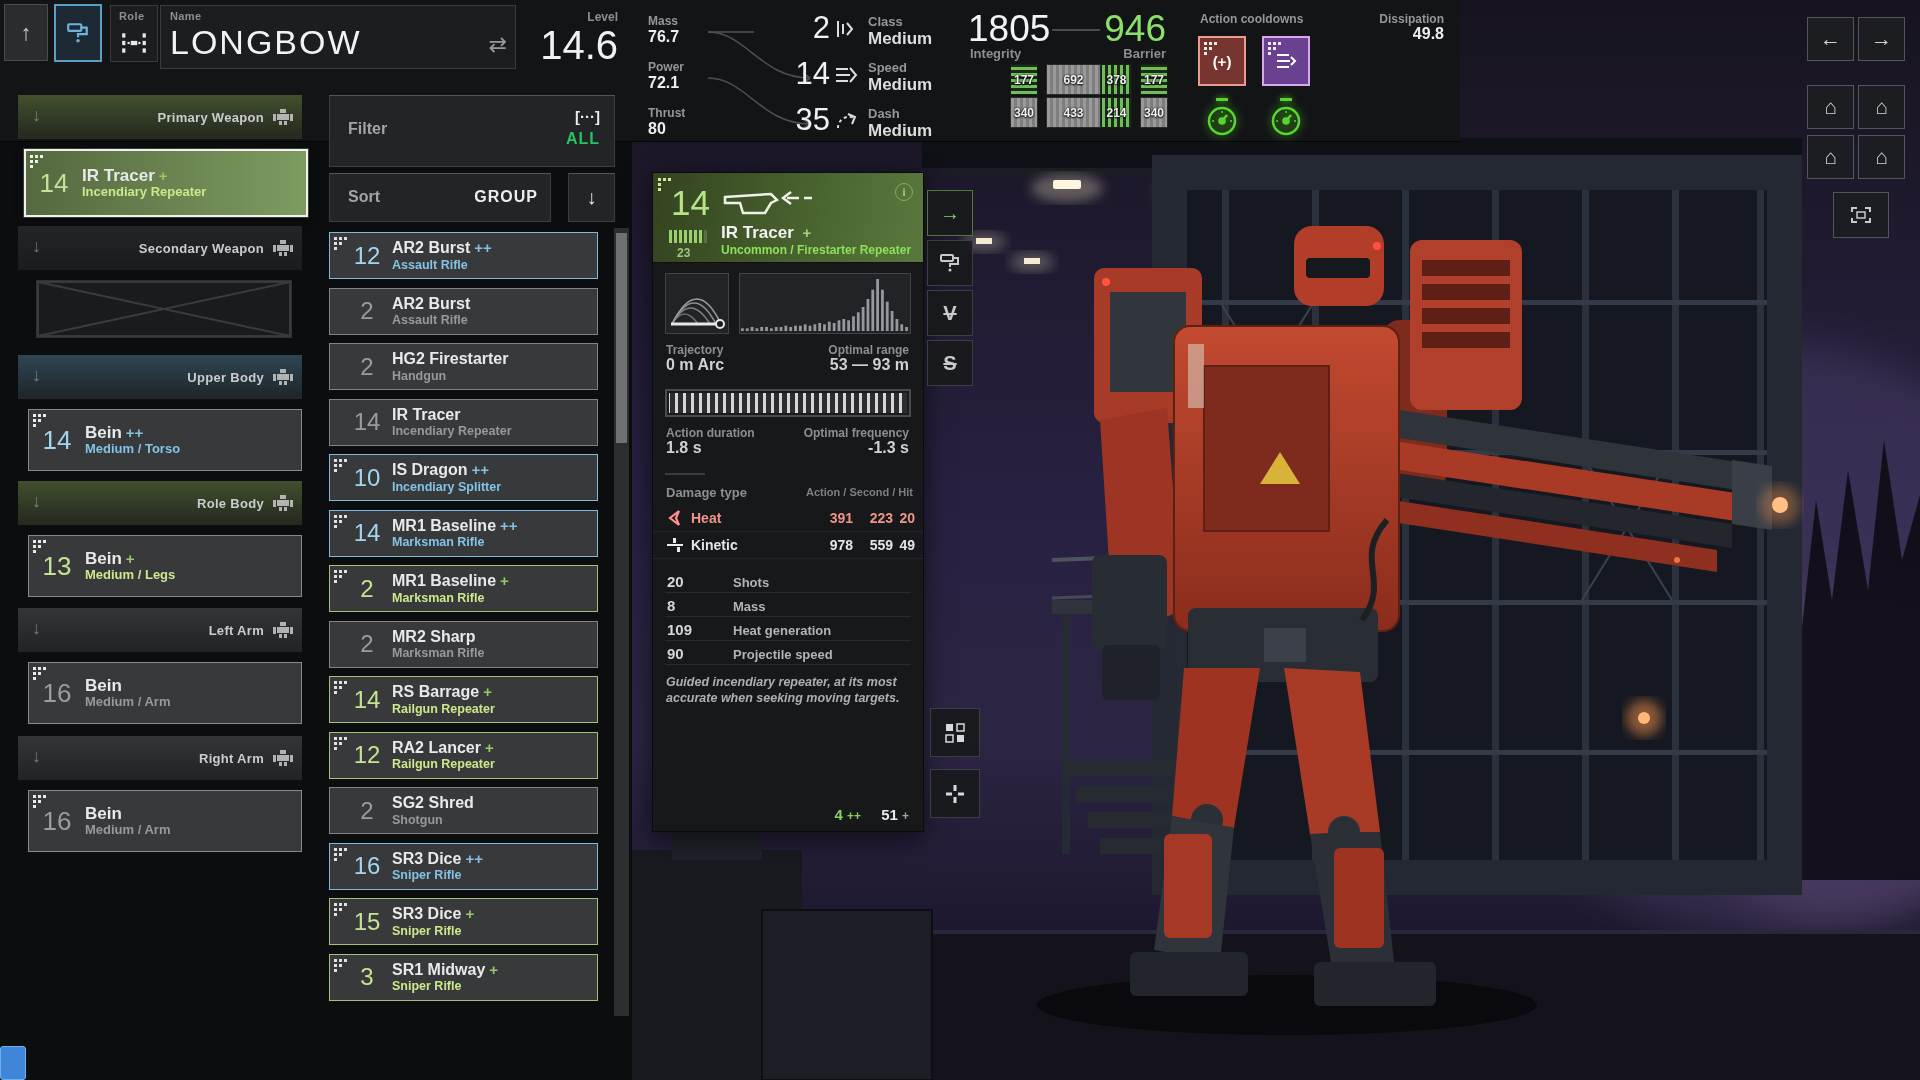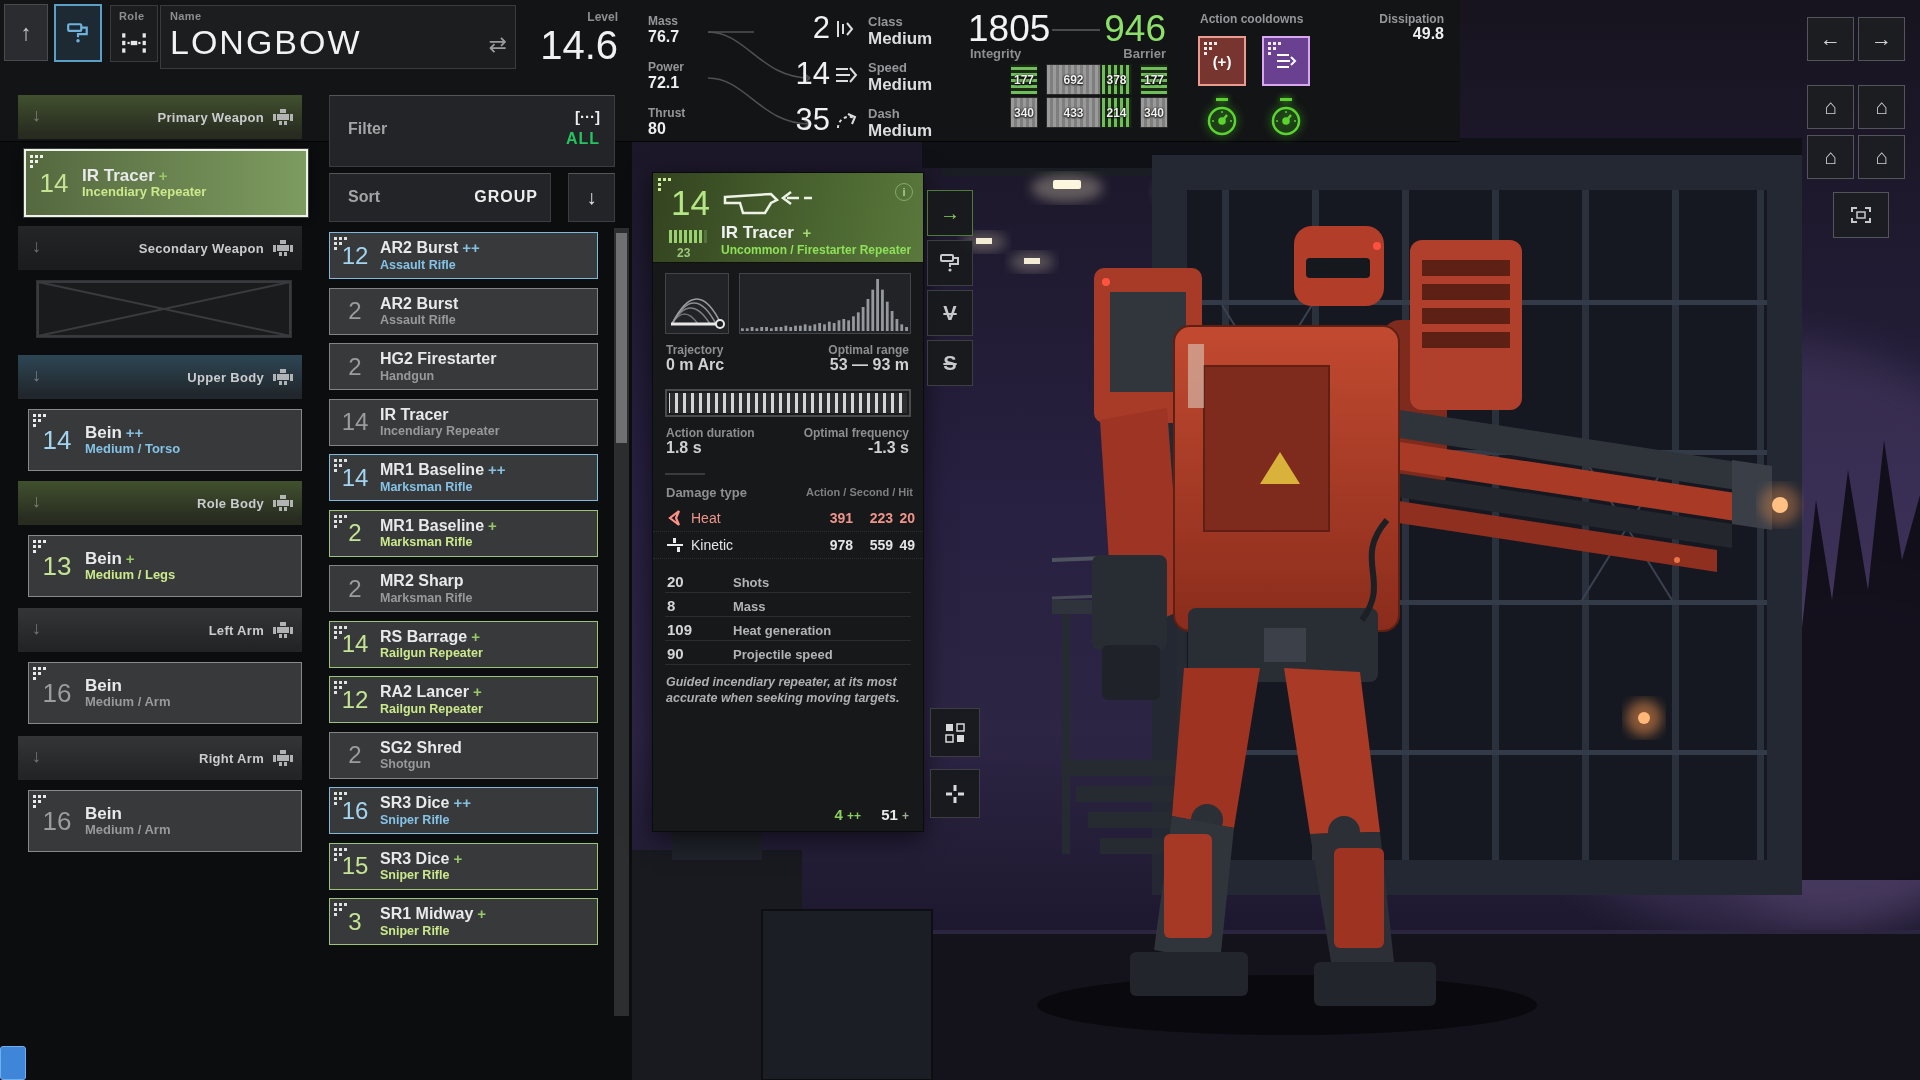--- a/index.html
+++ b/index.html
@@ -128,21 +128,21 @@
   .sort-box { position:absolute; left:329px; top:173px; width:222px; height:49px;
     background:#232427; border:1px solid #3c3d40; border-top-color:#55565a; cursor:pointer; }
   .sort-box .flab { position:absolute; left:18px; top:14px; font-size:16px; font-weight:bold; color:#a3a4a6; }
   .sort-box .fval { position:absolute; right:12px; top:14px; font-size:16px; font-weight:bold; color:#eceded; letter-spacing:1px; }
   .sort-collapse { position:absolute; left:568px; top:173px; width:47px; height:49px;
     background:#232427; border:1px solid #3c3d40; border-top-color:#55565a; color:#e4e5e6;
     font-size:20px; display:flex; align-items:center; justify-content:center; cursor:pointer; }
   .inv-list { position:absolute; left:329px; top:232px; width:269px; }
   .inv-item { position:relative; height:47px; margin-bottom:8.5px; display:flex; align-items:center;
     border:1px solid #828385; background:#38393b; cursor:pointer; }
-  .inv-item .card-level { width:50px; font-size:24px; }
+  .inv-item .card-level { width:50px; font-size:24px;margin-left:12px; }
   .inv-item .card-name { font-size:16px; }
   .inv-item .card-sub { font-size:12.5px; }
   .inv-item.marked::before { content:''; position:absolute; left:4px; top:4px; width:3px; height:3px;
     background:#fff; box-shadow:5px 0 #fff,10px 0 #fff,0 5px #fff,0 10px #fff,5px 5px #fff; opacity:.85; }
   .scrollbar { position:absolute; left:614px; top:228px; width:15px; height:788px; background:#2d2e30; }
   .scroll-thumb { position:absolute; left:2px; top:5px; width:11px; height:210px; background:#707173; cursor:grab; }
 
   
   .detail { position:absolute; left:652px; top:172px; width:272px; height:660px;
     background:#17181a; border:1px solid #0a0b0c; box-shadow:0 6px 24px rgba(0,0,0,.6); z-index:6; }
@@ -174,21 +174,21 @@
     background:repeating-linear-gradient(90deg,#d6d6d6 0 3px,#2c2d2f 3px 8px);
     border:2px solid #4a4b4d; box-shadow:inset 0 0 0 2px #1a1b1d; }
   .lab-dur { left:13px; top:253px; } .val-dur { left:13px; top:266px; }
   .lab-freq { right:14px; top:253px; } .val-freq { right:14px; top:266px; }
   .det-div { position:absolute; left:12px; top:300px; width:40px; height:2px; background:#3a3b3d; }
   .dmg-head { position:absolute; left:13px; top:312px; font-size:13px; font-weight:bold; color:#8d8e90; }
   .dmg-cols { position:absolute; right:10px; top:313px; font-size:11px; font-weight:bold; color:#7e7f81; }
   .dmg-rows { position:absolute; left:0; top:332px; width:100%; }
   .dmg-row { position:relative; height:27px; border-bottom:1px dotted #2e2f31; }
   .dmg-row .dicon { position:absolute; left:12px; top:3px; }
-  .dmg-row .dname { position:absolute; left:38px; top:5px; font-size:14px; font-weight:normal; }
+  .dmg-row .dname { position:absolute; left:38px; top:5px; font-size:14px; font-weight:bold; }
   .dmg-row .v1 { position:absolute; right:70px; top:5px; font-size:14px; font-weight:bold; }
   .dmg-row .v2 { position:absolute; right:30px; top:5px; font-size:14px; font-weight:bold; }
   .dmg-row .v3 { position:absolute; right:8px;  top:5px; font-size:14px; font-weight:bold; }
   .kind-heat .dname,.kind-heat .v1,.kind-heat .v2,.kind-heat .v3 { color:#ef948a; }
   .kind-kinetic .dname,.kind-kinetic .v1,.kind-kinetic .v2,.kind-kinetic .v3 { color:#e4e5e6; }
   .stat-list { position:absolute; left:12px; top:396px; width:246px; }
   .srow { position:relative; height:24px; border-bottom:1px solid #2b2c2e; }
   .srow .sv { position:absolute; left:2px; top:4px; font-size:15px; font-weight:bold; color:#d4d5d6; }
   .srow .sl { position:absolute; left:68px; top:6px; font-size:13px; font-weight:bold; color:#b2b3b5; }
   .det-flavor { position:absolute; left:13px; top:502px; width:240px; font-size:12.5px; font-style:italic;
@@ -706,20 +706,27 @@
     </div>
   </div>
         <div class="inv-item rarity-common">
     <div class="card-level">14</div>
     <div class="card-main">
       <div><span class="card-name">IR Tracer</span><span class="card-grade"></span></div>
       <div class="card-sub">Incendiary Repeater</div>
     </div>
   </div>
         <div class="inv-item rarity-blue marked grade-pp">
+    <div class="card-level">10</div>
+    <div class="card-main">
+      <div><span class="card-name">IS Dragon</span><span class="card-grade">++</span></div>
+      <div class="card-sub">Incendiary Splitter</div>
+    </div>
+  </div>
+        <div class="inv-item rarity-blue marked grade-pp">
     <div class="card-level">14</div>
     <div class="card-main">
       <div><span class="card-name">MR1 Baseline</span><span class="card-grade">++</span></div>
       <div class="card-sub">Marksman Rifle</div>
     </div>
   </div>
         <div class="inv-item rarity-green marked grade-p">
     <div class="card-level">2</div>
     <div class="card-main">
       <div><span class="card-name">MR1 Baseline</span><span class="card-grade">+</span></div>

